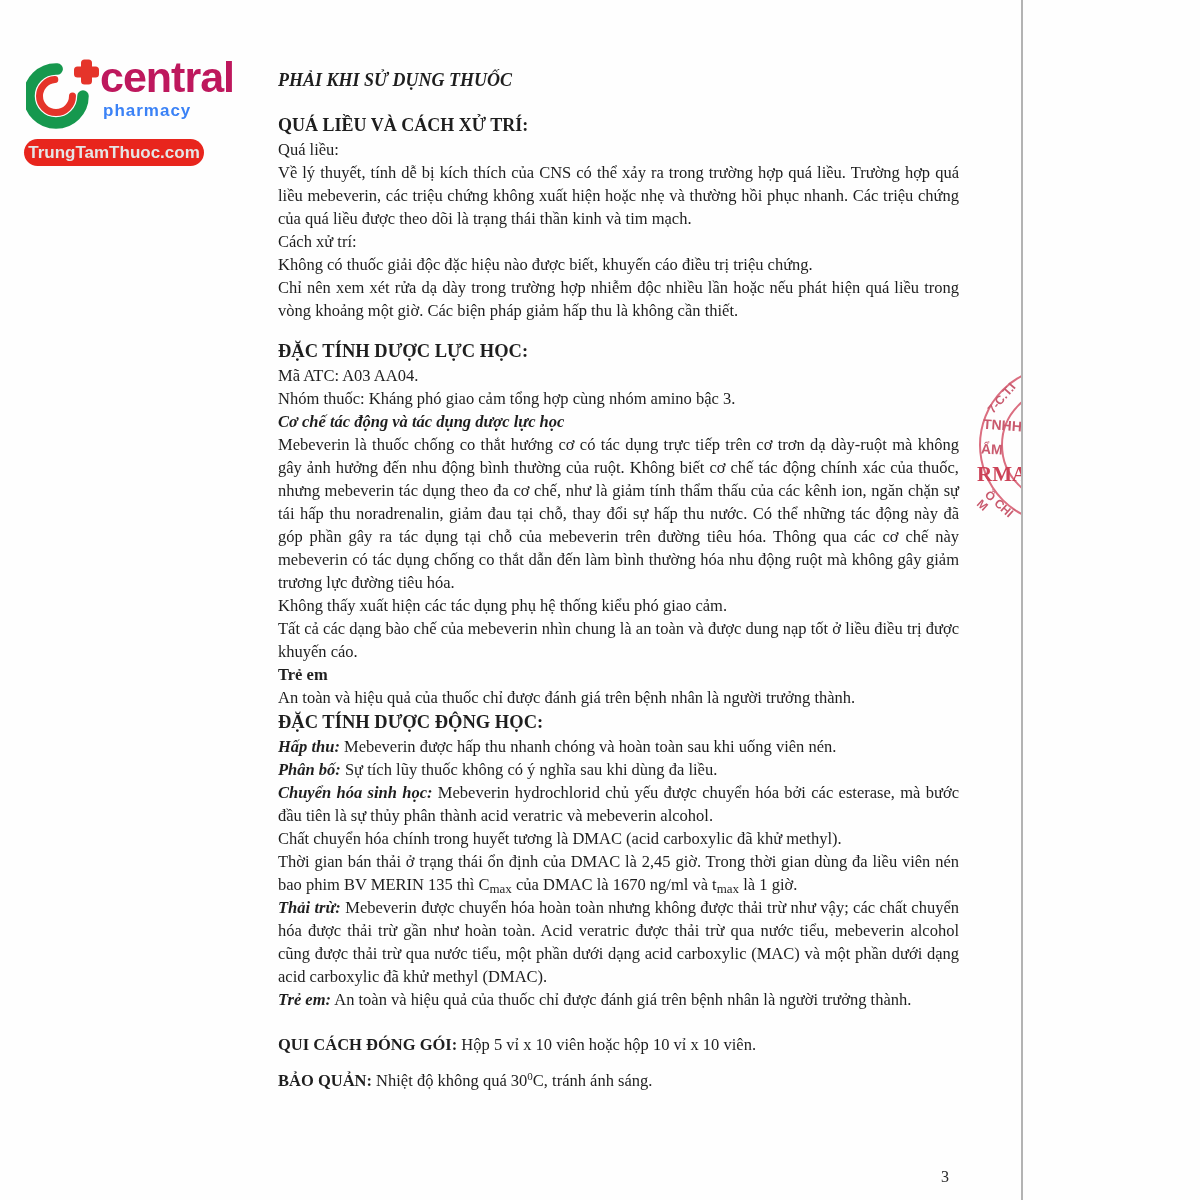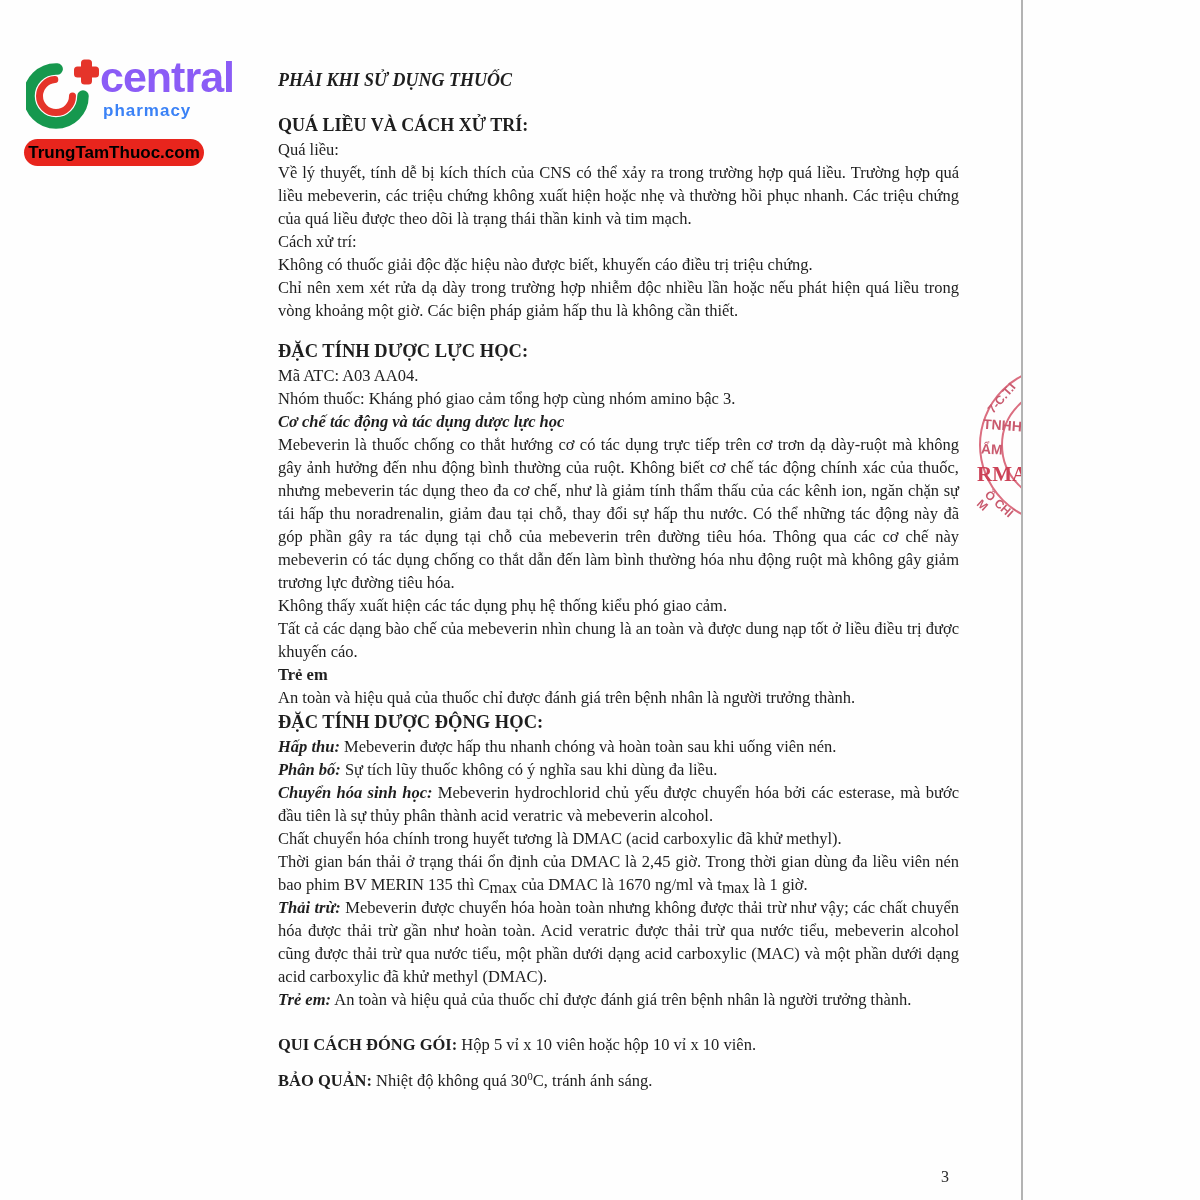--- a/index.html
+++ b/index.html
@@ -9,33 +9,33 @@
     background:#fefefe; overflow:hidden;
     font-family:"Liberation Serif", serif; color:#222;
   }
 
   
   .logo { position:absolute; left:12px; top:26px; width:210px; height:120px; }
   .logo-mark { position:absolute; left:14px; top:30px; }
   .brand-word {
     position:absolute; left:88px; top:30px;
     font-family:"Liberation Sans", sans-serif; font-weight:700;
-    font-size:43px; letter-spacing:-1px; color:#8b5cf6; line-height:1;
+    font-size:43px; letter-spacing:-1px; color:#be185d; line-height:1;
   }
   .brand-tag {
     position:absolute; left:91px; top:76px;
     font-family:"Liberation Sans", sans-serif; font-weight:700;
     font-size:17px; letter-spacing:1px; color:#3b82f6; line-height:1;
   }
   .site-pill {
     position:absolute; left:12px; top:113px; width:180px; height:27px;
     background:#e8251d; border-radius:14px;
     display:flex; align-items:center; justify-content:center;
     font-family:"Liberation Sans", sans-serif; font-weight:700;
-    font-size:17px; color:#000000; line-height:1;
+    font-size:17px; color:#e5e5e5; line-height:1;
   }
 
   
   .scan-line { position:absolute; left:1021px; top:0; width:2px; height:1200px; background:#b3b3b3; }
 
   
   .stamp-clip { position:absolute; left:968px; top:366px; width:53px; height:166px; overflow:hidden; }
   .stamp-outer {
     position:absolute; left:11px; top:0; width:158px; height:158px;
     border:2.5px solid #d9played;  
@@ -66,21 +66,21 @@
     font-weight:700; font-style:italic; font-size:18px; line-height:29px;
     text-align:justify;
   }
   .warn-l1 { text-align-last:justify; }
   .h-main { font-weight:700; font-size:18px; line-height:25px; margin-top:18px; }
   .h-sec  { font-weight:700; font-size:18.5px; line-height:26px; margin-top:16px; }
   .h-sub-bold { font-weight:700; }
   .it  { }
   .bi  { font-weight:700; font-style:italic; }
   .b   { font-weight:700; }
-  sub { font-size:16px; vertical-align:-3px; line-height:0; }
+  sub { font-size:13px; vertical-align:-3px; line-height:0; }
   sup { font-size:11px; vertical-align:6px; line-height:0; }
   .gap-pack { margin-top:22px; }
   .gap-store { margin-top:13px; }
   .page-num { position:absolute; left:941px; top:1168px; font-size:16px; color:#2a2a2a; }
 </style>
 </head>
 <body>
 
 <div class="page">
 

